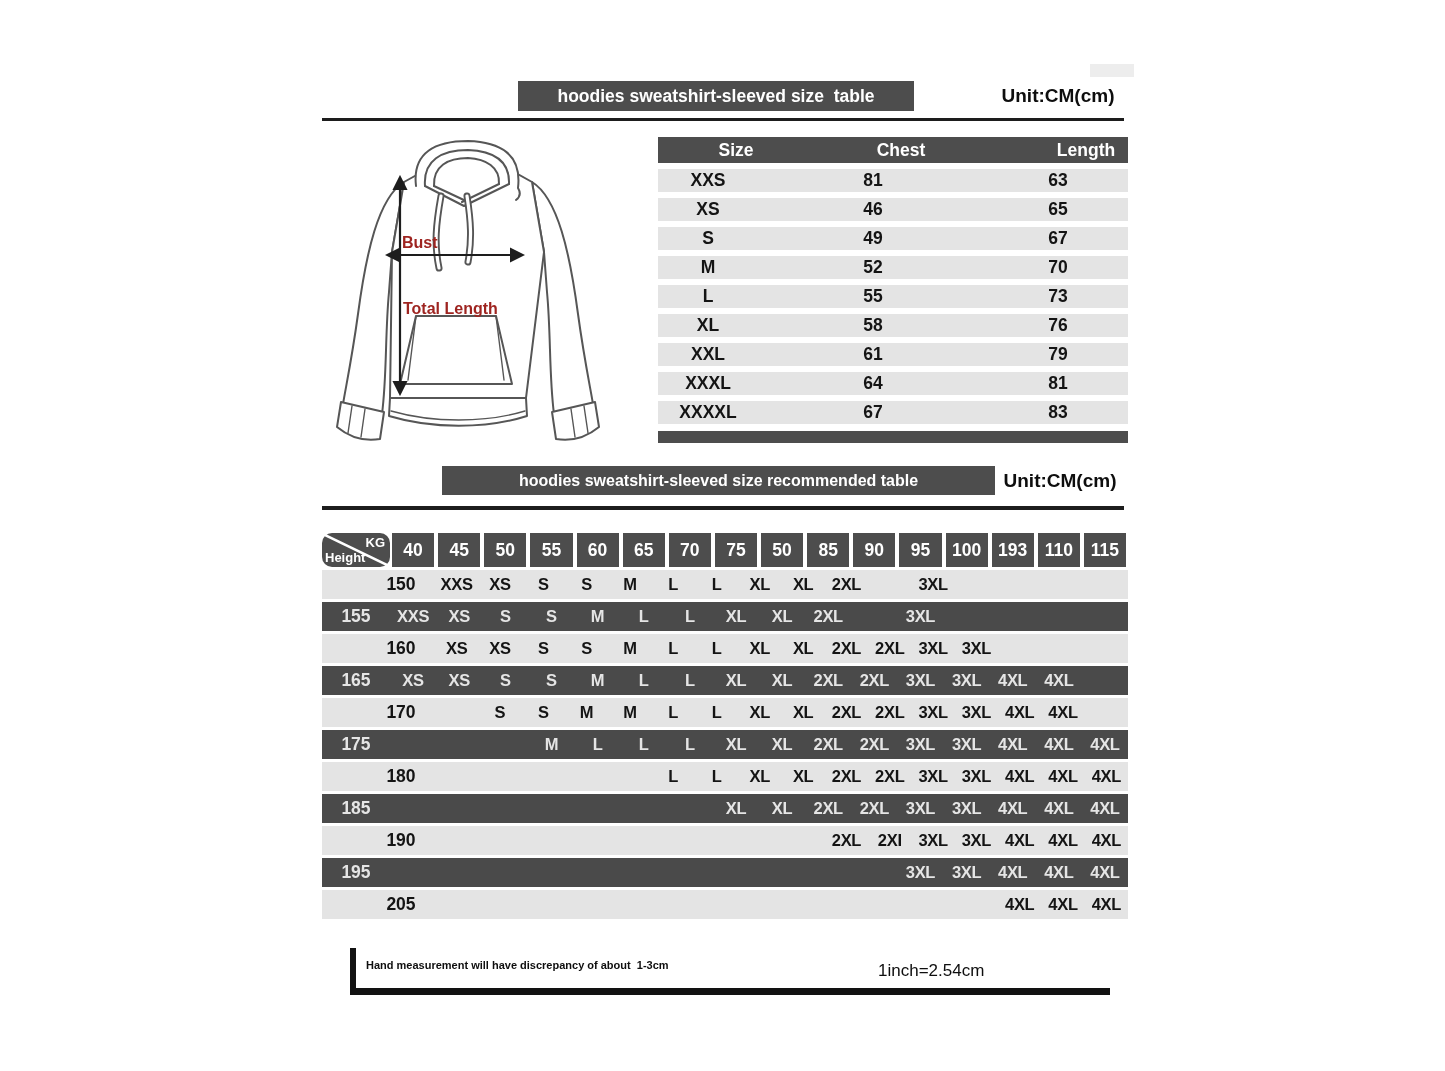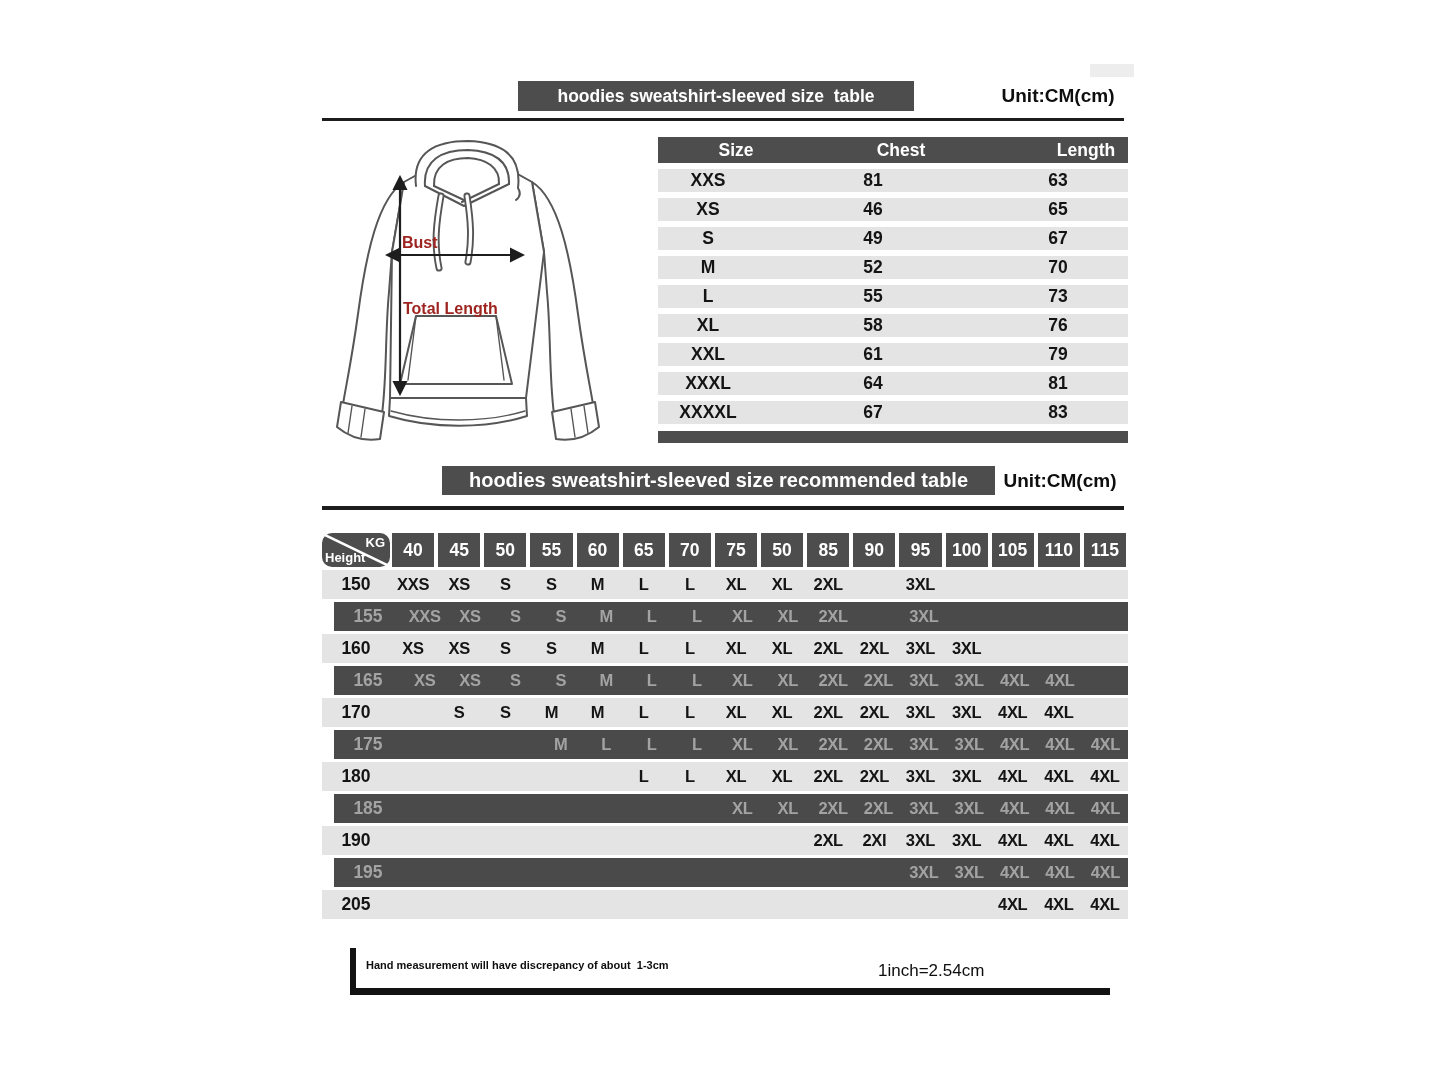--- a/index.html
+++ b/index.html
@@ -3,21 +3,21 @@
 <meta charset="utf-8">
 <style>
   html,body{margin:0;padding:0;background:#fff;}
   .page{position:relative;width:1445px;height:1071px;background:#ffffff;
         font-family:"Liberation Sans",sans-serif;overflow:hidden;}
 
   
   .bar{position:absolute;background:#4d4d4d;color:#fff;font-weight:700;
        display:flex;align-items:center;justify-content:center;}
   .title1{left:518px;top:81px;width:396px;height:30px;font-size:17.5px;white-space:pre;}
-  .title2{left:442px;top:466px;width:553px;height:29px;font-size:20px;}
+  .title2{left:442px;top:466px;width:553px;height:29px;font-size:16px;}
   .unit{position:absolute;color:#0e0e0e;font-weight:700;font-size:19px;width:140px;text-align:center;}
   .unit1{left:988px;top:85px;}
   .unit2{left:990px;top:470px;}
   .hline{position:absolute;left:322px;width:802px;height:4px;background:#1d1d1d;}
   .hline1{top:118px;height:3px;}
   .hline2{top:506px;}
   .smudge{position:absolute;left:1090px;top:64px;width:44px;height:13px;background:#000;opacity:0.07;}
 
   
   .size-table{position:absolute;left:658px;top:137px;width:470px;}
@@ -33,22 +33,22 @@
   
   .matrix{position:absolute;left:322px;top:533px;width:806px;}
   .mx-header{display:grid;grid-template-columns:68px repeat(16,1fr);height:34px;}
   .mx-corner{position:relative;background:#4d4d4d;color:#fff;font-weight:700;font-size:13px;border-radius:10px;}
   .mx-corner .c-kg{position:absolute;top:2px;right:5px;}
   .mx-corner .c-h{position:absolute;bottom:2px;left:3px;}
   .mx-corner svg{position:absolute;left:0;top:0;width:100%;height:100%;}
   .mx-hcell{background:#4d4d4d;margin:0 2px;color:#fff;font-weight:700;font-size:17.5px;
             display:flex;align-items:center;justify-content:center;text-align:right;}
   .mx-row{display:grid;grid-template-columns:68px repeat(16,1fr);height:29px;margin-top:3px;}
-  .mx-row.light{background:#e4e4e4;color:#141414;}
-  .mx-row.dark{background:#4a4a4a;color:#a3a3a3;margin-left:12px;}
+  .mx-row.light{background:#e4e4e4;color:#141414;padding-left:45px;}
+  .mx-row.dark{background:#4a4a4a;color:#e5e5e5;}
   .mx-label,.mx-cell{display:flex;align-items:center;justify-content:center;font-weight:700;}
   .mx-label{font-size:17.5px;}
   .mx-cell{font-size:16.5px;letter-spacing:-0.3px;}
 
   
   .f-vbar{position:absolute;left:350px;top:948px;width:6px;height:46px;background:#121212;}
   .f-hbar{position:absolute;left:350px;top:988px;width:760px;height:7px;background:#121212;}
   .f-note{position:absolute;left:366px;top:959px;font-size:11px;font-weight:700;color:#0e0e0e;white-space:pre;}
   .f-conv{position:absolute;left:878px;top:961px;font-size:17px;font-weight:400;color:#0e0e0e;}
 </style>
@@ -181,21 +181,21 @@
         <div class="mx-hcell">55</div>
         <div class="mx-hcell">60</div>
         <div class="mx-hcell">65</div>
         <div class="mx-hcell">70</div>
         <div class="mx-hcell">75</div>
         <div class="mx-hcell">50</div>
         <div class="mx-hcell">85</div>
         <div class="mx-hcell">90</div>
         <div class="mx-hcell">95</div>
         <div class="mx-hcell">100</div>
-        <div class="mx-hcell">105</div>
+        <div class="mx-hcell">193</div>
         <div class="mx-hcell">110</div>
         <div class="mx-hcell">115</div>
       </div>
     <div>
         <div class="mx-row light">
           <div class="mx-label">150</div>
           <div class="mx-cell">XXS</div>
           <div class="mx-cell">XS</div>
           <div class="mx-cell">S</div>
           <div class="mx-cell">S</div>

